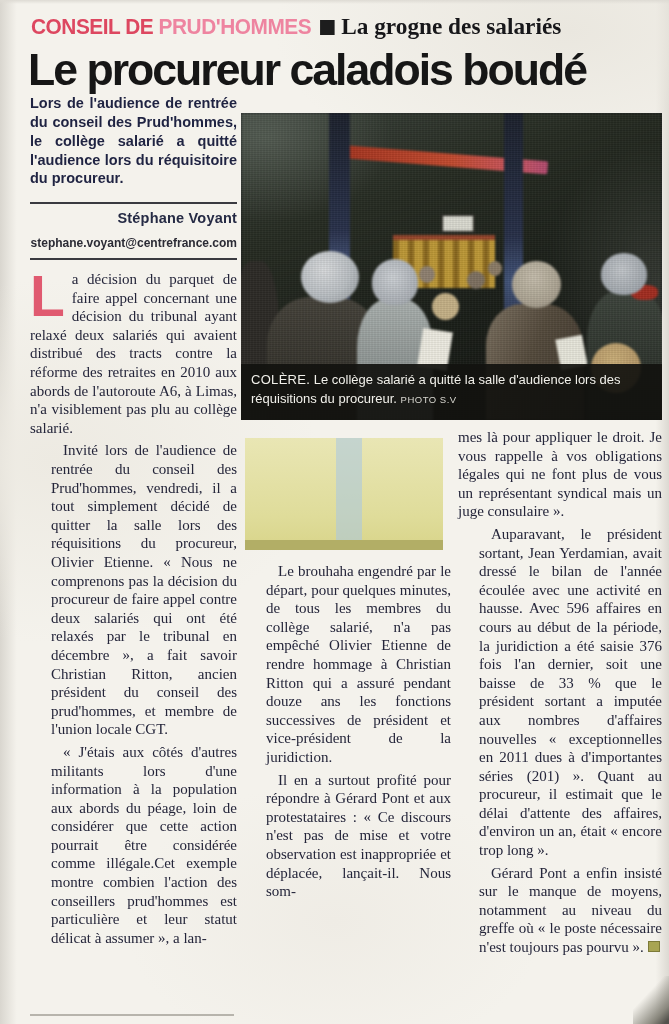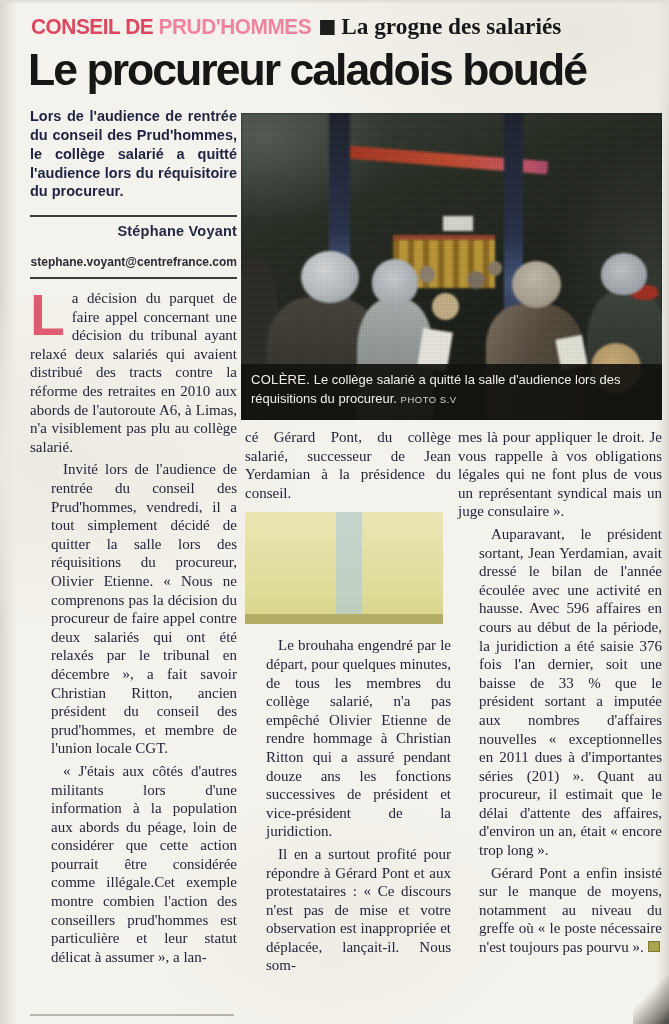--- a/index.html
+++ b/index.html
@@ -27,31 +27,31 @@
     letter-spacing:0;}
   .headline{position:absolute;left:28px;top:44px;width:640px;
     font-family:"Liberation Sans", sans-serif;font-weight:bold;font-size:45px;
     letter-spacing:-2px;color:#161616;transform:scaleX(0.99);transform-origin:left;
     white-space:nowrap;}
   
   .col{position:absolute;text-align:justify;font-size:15px;line-height:1.24;
     hyphens:auto;-webkit-hyphens:auto;}
   .col p{margin:0 0 4px 0;}
   .col p.ind{text-indent:12px;margin-left:21px;}
-  .col1{left:30px;top:107px;width:207px;}
+  .col1{left:30px;top:94px;width:207px;}
   .col2{left:245px;top:428px;width:206px;}
   .col3{left:458px;top:428px;width:204px;}
   .lead{font-family:"Liberation Sans", sans-serif;font-weight:bold;
     font-size:14.5px;line-height:1.3;color:#1f2342;text-align:justify;margin:0;}
   .byline{margin:14px 0 10px 0;padding:6px 0 7px 0;text-align:right;
     border-top:2px solid #3a3a40;border-bottom:2px solid #3a3a40;}
   .byline .name{font-family:"Liberation Sans", sans-serif;font-weight:bold;
     font-size:14.5px;color:#252a44;letter-spacing:0.2px;}
   .byline .mail{font-family:"Liberation Sans", sans-serif;font-weight:bold;
-    font-size:12px;color:#2b2b35;margin-top:14px;}
+    font-size:12px;color:#2b2b35;margin-top:8px;}
   .dropcap{float:left;font-family:"Liberation Sans", sans-serif;font-weight:bold;
     font-size:57px;line-height:0.82;color:#e05a70;margin:3px 7px 0 0;}
   .endmark{display:inline-block;width:10px;height:9px;background:#a8a452;
     border:1px solid #7d7a38;margin-left:4px;vertical-align:baseline;}
   .bottom-rule{position:absolute;left:30px;top:1014px;width:204px;height:2px;
     background:#b7b4ac;}
   
   .pullquote{position:relative;width:198px;height:112px;margin:10px 0 12px 0;
     background:linear-gradient(180deg,#e9e6b4 0%,#dfdc9a 70%,#d8d489 100%);
     overflow:hidden;}
@@ -174,21 +174,20 @@
       <div class="head4"></div>
       <div class="head-blond-br"></div>
     </div>
     <div class="grain"></div>
     <div class="caption">
       <span class="cap-kicker">COLÈRE.</span><span> Le collège salarié a quitté la salle d'audience lors des réquisitions du procureur. </span><span class="cap-credit">PHOTO S.V</span>
     </div>
   </div>
 
   <div class="col col2">
-    <p>cé Gérard Pont, du collège salarié, successeur de Jean Yerdamian à la présidence du conseil.</p>
     <div class="pullquote">
       <div class="stripe"></div>
       <div class="shadow"></div>
     </div>
     <p class="ind">Le brouhaha engendré par le départ, pour quelques minutes, de tous les membres du collège salarié, n'a pas empêché Olivier Etienne de rendre hommage à Christian Ritton qui a assuré pendant douze ans les fonctions successives de président et vice-président de la juridiction.</p>
     <p class="ind">Il en a surtout profité pour répondre à Gérard Pont et aux protestataires : « Ce discours n'est pas de mise et votre observation est inappropriée et déplacée, lançait-il. Nous som-</p>
   </div>
 
   <div class="col col3">
     <p>mes là pour appliquer le droit. Je vous rappelle à vos obligations légales qui ne font plus de vous un représentant syndical mais un juge consulaire ».</p>

